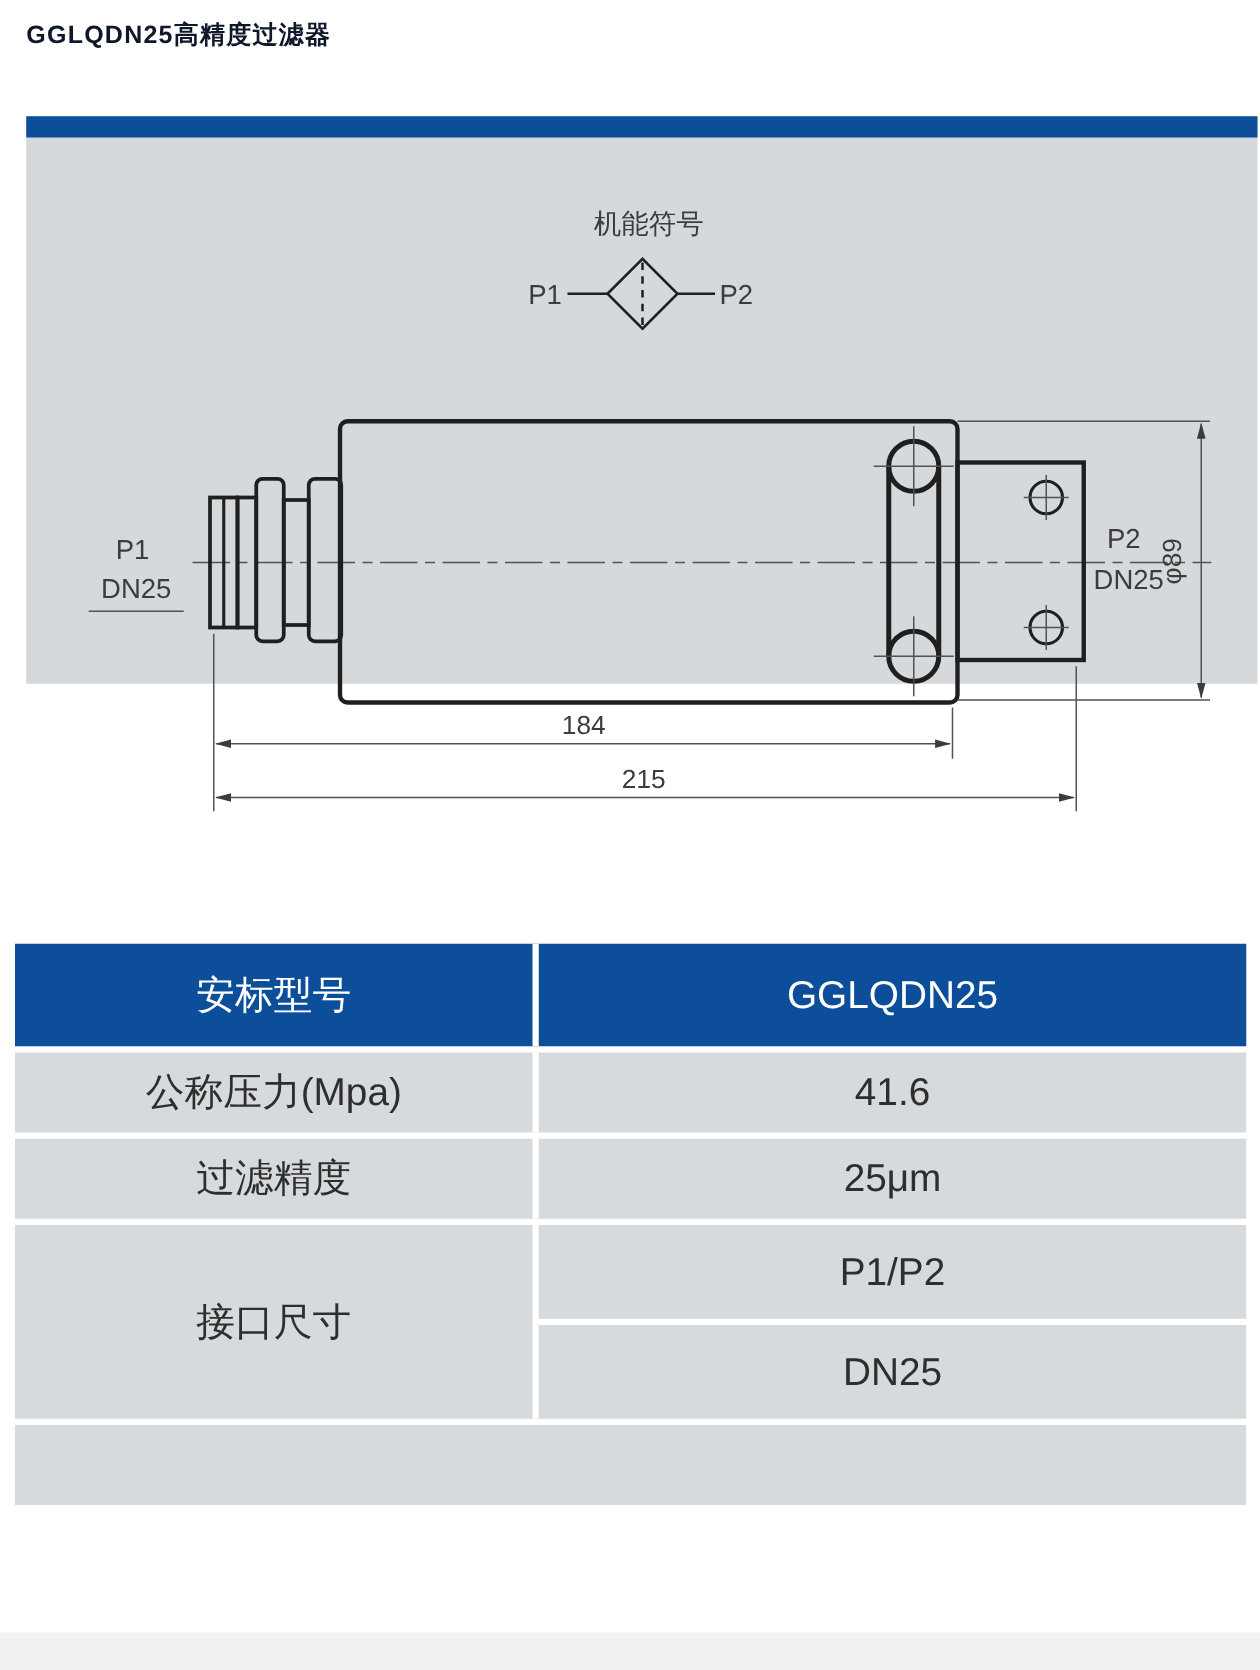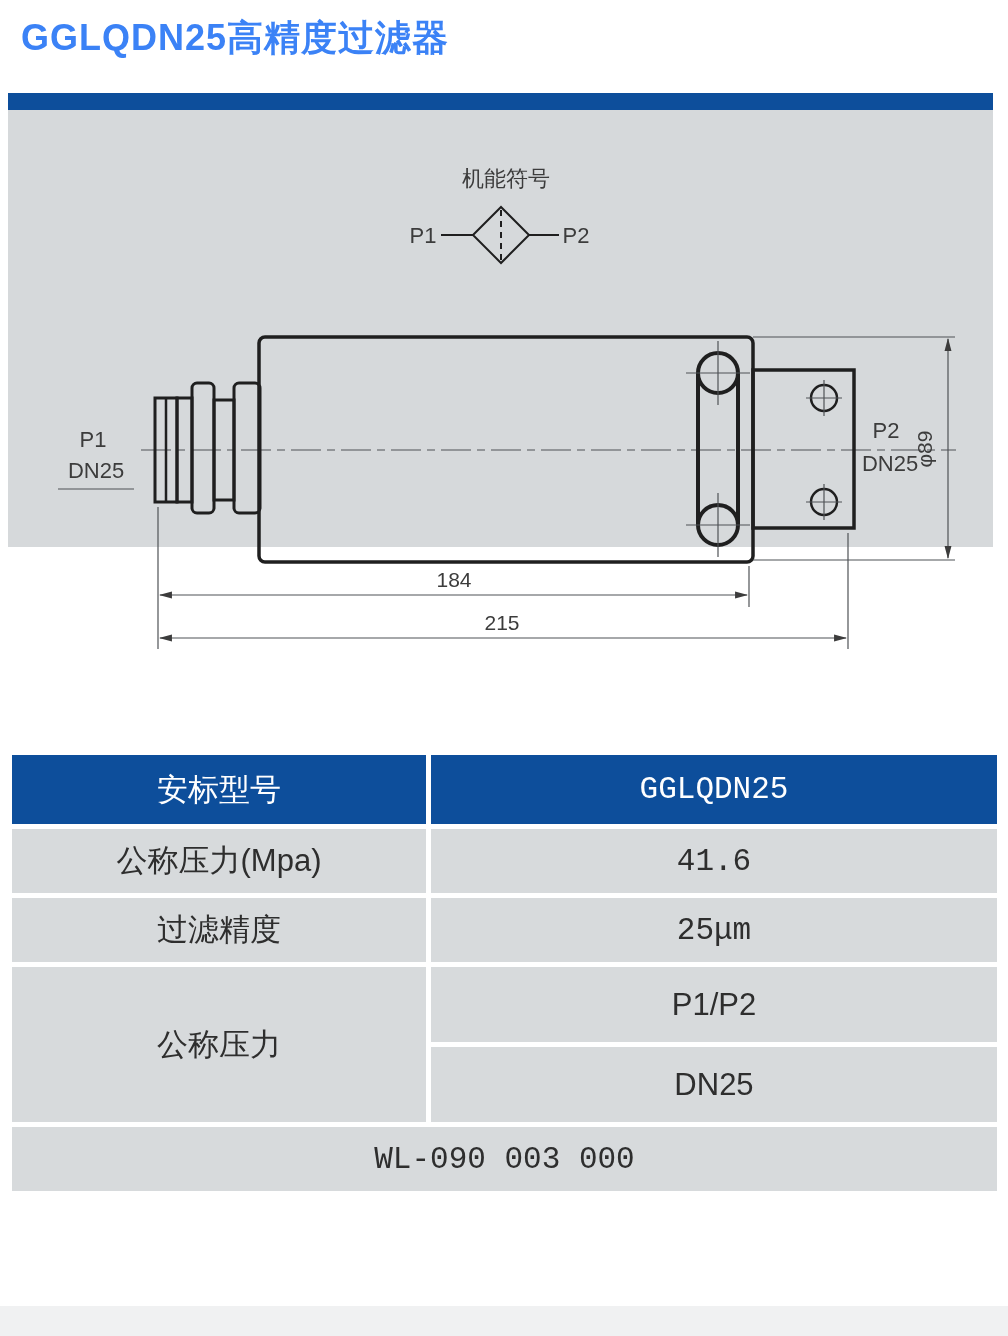--- a/index.html
+++ b/index.html
@@ -1,35 +1,35 @@
 <!DOCTYPE html>
 <html><head>
 <meta charset="utf-8">
 <style>
   html,body{margin:0;padding:0;background:#ffffff;}
   body{width:1008px;height:1336px;position:relative;overflow:hidden;
        font-family:"Liberation Sans","DejaVu Sans",sans-serif;color:#2e2e2e;}
-  .page-title{position:absolute;left:21px;top:14px;font-size:36px;font-weight:bold;
-       color:#3b82f6;letter-spacing:1px;}
+  .page-title{position:absolute;left:21px;top:14px;font-size:20px;font-weight:bold;
+       color:#0f172a;letter-spacing:1px;}
   
-  .panel{position:absolute;left:8px;top:93px;width:985px;height:454px;background:#d6d9db;}
+  .panel{position:absolute;left:21px;top:93px;width:985px;height:454px;background:#d6d9db;}
   .panel-topbar{position:absolute;left:0;top:0;width:985px;height:17px;background:#0d4e9b;}
   .panel svg{position:absolute;left:0;top:0;}
   .drawline{stroke:#1f1f1f;fill:none;}
   .thin{stroke:#4f5356;stroke-width:1.2;fill:none;}
   .dimtext{font-size:21px;fill:#3c3c3c;}
   .lbltext{font-size:22px;fill:#3c3c3c;}
   
   .spec-table{position:absolute;left:12px;top:755px;width:985px;display:flex;
        flex-direction:column;row-gap:5px;}
   .t-row{display:flex;background:#d7dadc;height:64px;}
-  .t-row.header{background:#0d4e9b;color:#ffffff;height:69px;}
+  .t-row.header{background:#0d4e9b;color:#ffffff;height:82px;}
   .cell{display:flex;align-items:center;justify-content:center;font-size:31px;}
   .cell-l{width:414px;border-right:5px solid #ffffff;box-sizing:content-box;}
-  .cell-v{flex:1;font-family:Liberation Mono, monospace;}
+  .cell-v{flex:1;}
   .t-row.double{height:155px;background:transparent;}
   .t-row.double .cell-l{background:#d7dadc;}
   .dbl-values{flex:1;display:flex;flex-direction:column;row-gap:5px;}
   .dbl-values .cell{height:75px;background:#d7dadc;}
   .bottom-band{position:absolute;left:0;top:1306px;width:1008px;height:30px;background:#f0f1f2;}
 </style>
 </head>
 <body>
 
 <div class="page-title">GGLQDN25高精度过滤器</div>
@@ -126,25 +126,24 @@
     <div class="cell cell-v">41.6</div>
   </div>
 
 
   <div class="t-row">
     <div class="cell cell-l">过滤精度</div>
     <div class="cell cell-v">25μm</div>
   </div>
 
   <div class="t-row double">
-    <div class="cell cell-l">公称压力</div>
+    <div class="cell cell-l">接口尺寸</div>
     <div class="dbl-values">
       <div class="cell">P1/P2</div>
       <div class="cell">DN25</div>
     </div>
   </div>
 
   <div class="t-row">
-    <div class="cell cell-v">WL-090 003 000</div>
   </div>
 </div>
 
 <div class="bottom-band"></div>
 
 </body></html>

